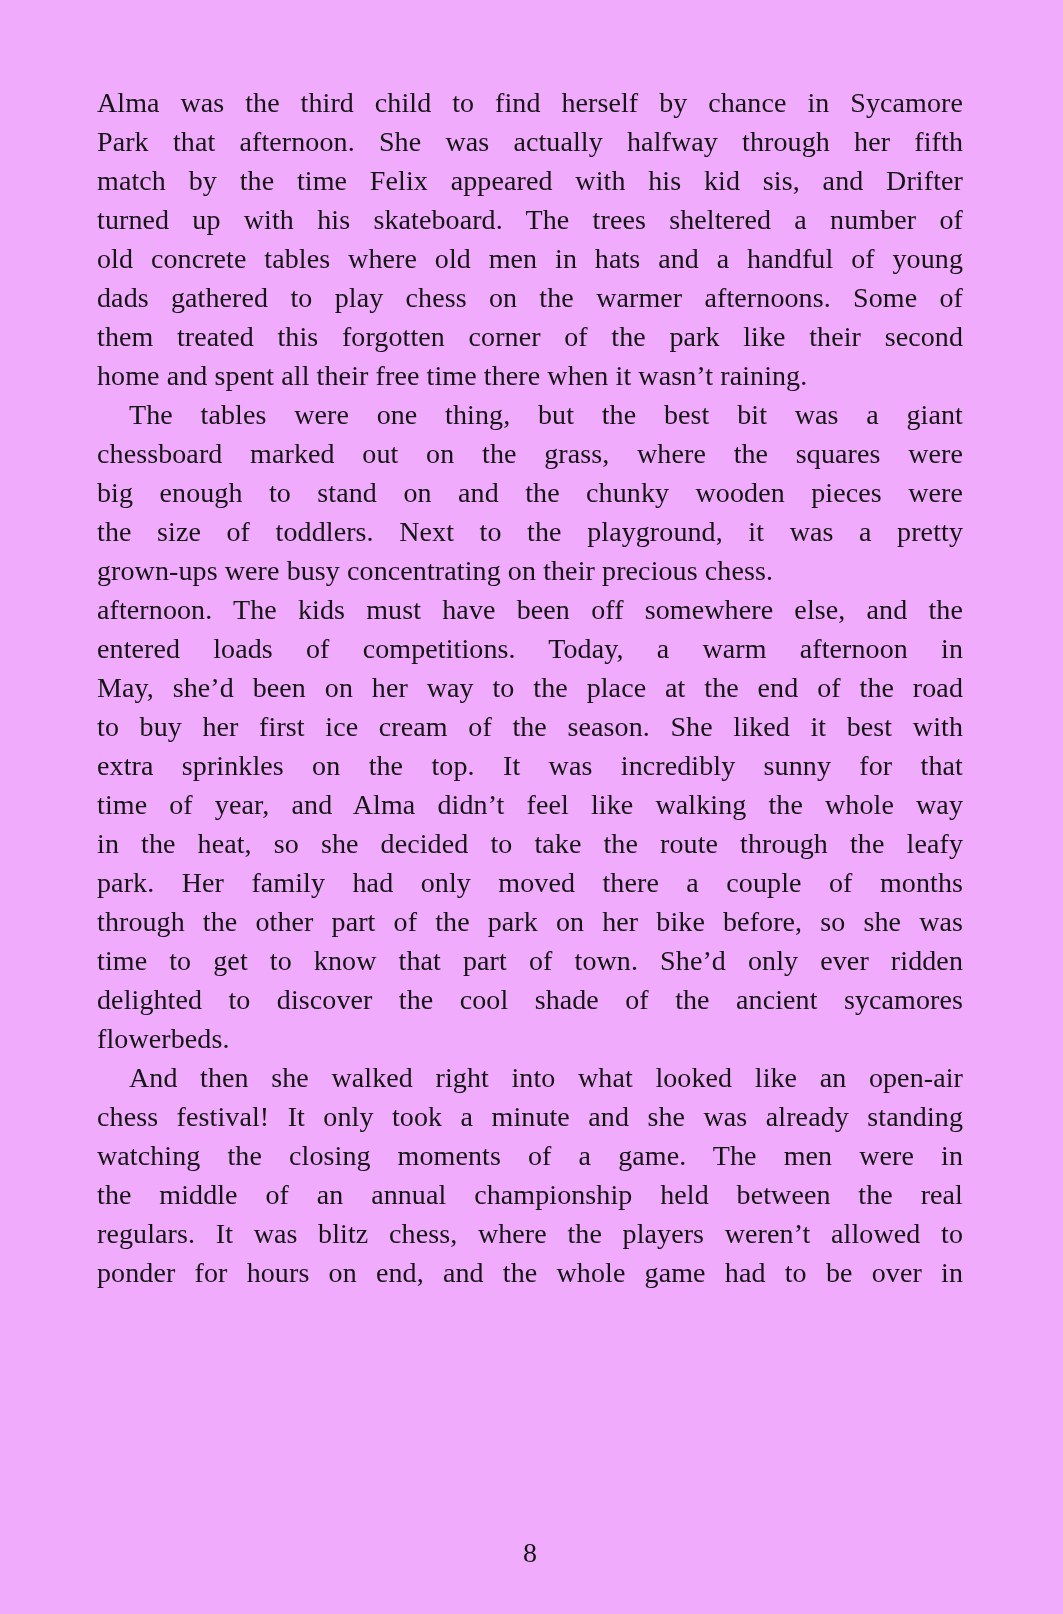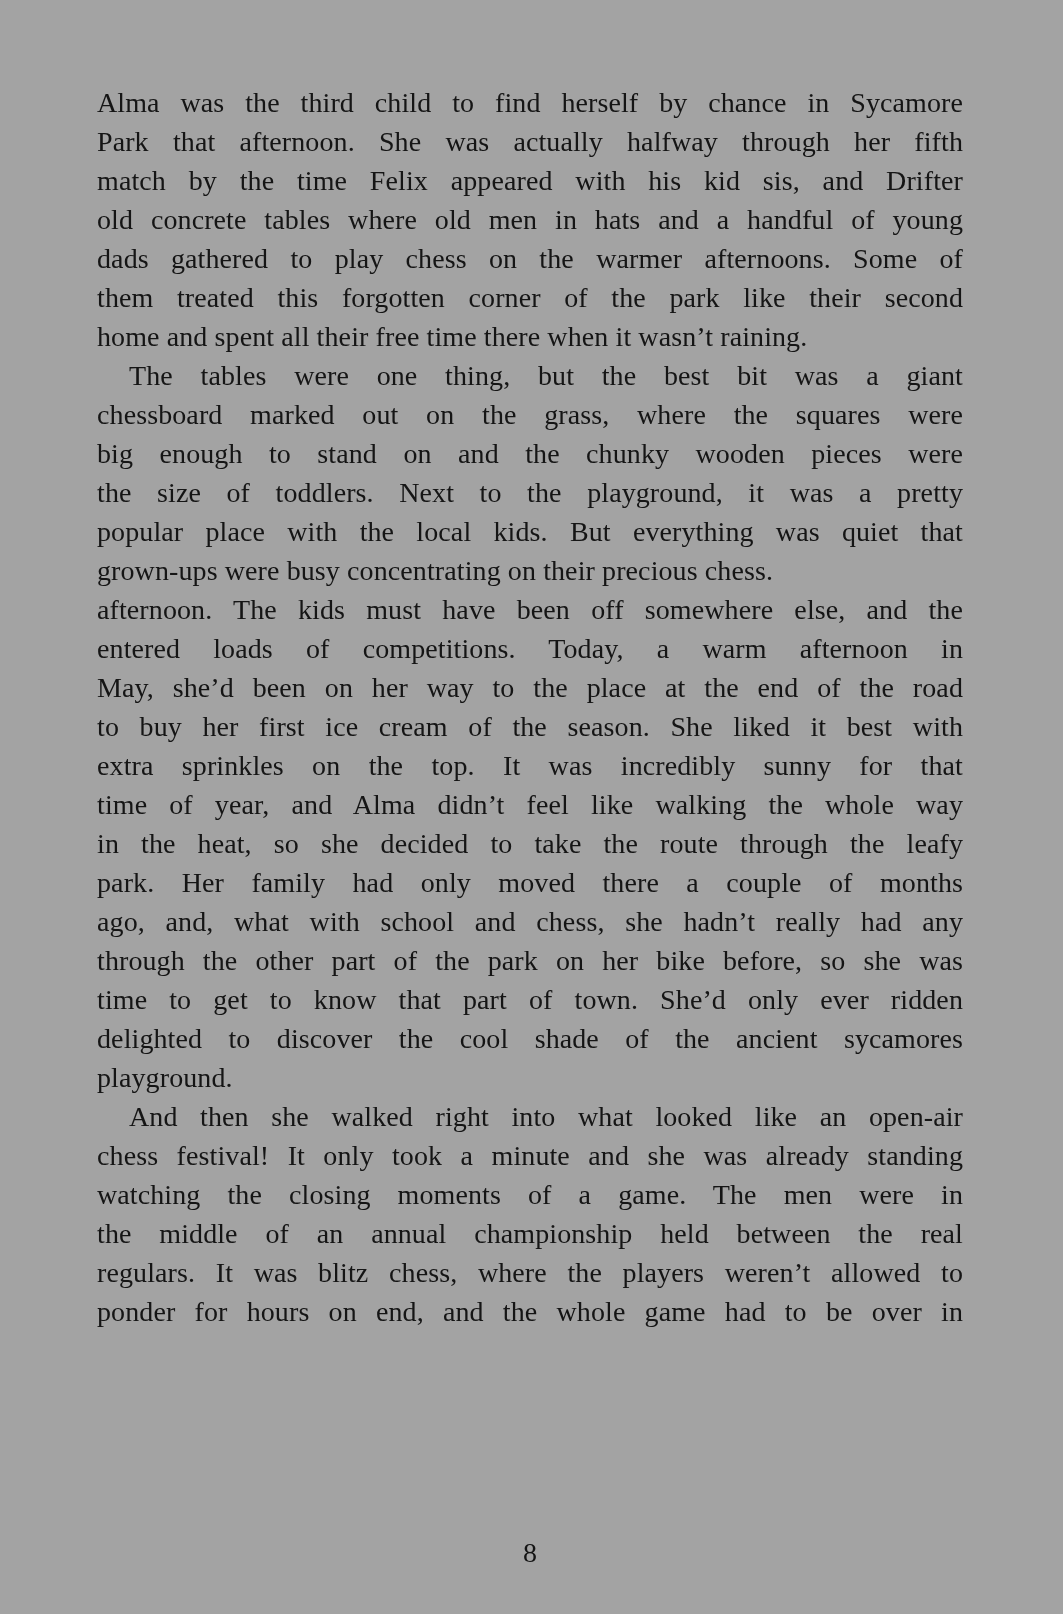--- a/index.html
+++ b/index.html
@@ -10,21 +10,21 @@
     width: 1063px;
     height: 1614px;
     background: #ffffff;
     position: relative;
     overflow: hidden;
     font-family: "Liberation Serif", "DejaVu Serif", serif;
   }
   .page {
     position: absolute;
     inset: 0;
-    background: #a3a3a3;
+    background: #f0abfc;
     color: #151515;
   }
   .text-block {
     position: absolute;
     left: 97px;
     width: 866px;
     top: 83px;
     font-size: 28px;
     line-height: 39px;
     color: #151515;
@@ -63,47 +63,46 @@
 </style>
 </head>
 <body>
 
 <div class="page">
   <div class="text-block" id="text-block">
       <div class="para">
         <div class="text-line jl">Alma was the third child to find herself by chance in Sycamore</div>
         <div class="text-line jl">Park that afternoon. She was actually halfway through her fifth</div>
         <div class="text-line jl">match by the time Felix appeared with his kid sis, and Drifter</div>
+        <div class="text-line jl">turned up with his skateboard. The trees sheltered a number of</div>
         <div class="text-line jl">old concrete tables where old men in hats and a handful of young</div>
         <div class="text-line jl">dads gathered to play chess on the warmer afternoons. Some of</div>
         <div class="text-line jl">them treated this forgotten corner of the park like their second</div>
         <div class="text-line ll">home and spent all their free time there when it wasn’t raining.</div>
       </div>
       <div class="para">
         <div class="text-line jl indent">The tables were one thing, but the best bit was a giant</div>
         <div class="text-line jl">chessboard marked out on the grass, where the squares were</div>
         <div class="text-line jl">big enough to stand on and the chunky wooden pieces were</div>
         <div class="text-line jl">the size of toddlers. Next to the playground, it was a pretty</div>
-        <div class="text-line jl">popular place with the local kids. But everything was quiet that</div>
         <div class="text-line ll">grown-ups were busy concentrating on their precious chess.</div>
         <div class="text-line jl">afternoon. The kids must have been off somewhere else, and the</div>
       </div>
       <div class="para">
         <div class="text-line jl">entered loads of competitions. Today, a warm afternoon in</div>
         <div class="text-line jl">May, she’d been on her way to the place at the end of the road</div>
         <div class="text-line jl">to buy her first ice cream of the season. She liked it best with</div>
         <div class="text-line jl">extra sprinkles on the top. It was incredibly sunny for that</div>
         <div class="text-line jl">time of year, and Alma didn’t feel like walking the whole way</div>
         <div class="text-line jl">in the heat, so she decided to take the route through the leafy</div>
         <div class="text-line jl">park. Her family had only moved there a couple of months</div>
-        <div class="text-line jl">ago, and, what with school and chess, she hadn’t really had any</div>
         <div class="text-line jl">through the other part of the park on her bike before, so she was</div>
         <div class="text-line jl">time to get to know that part of town. She’d only ever ridden</div>
         <div class="text-line jl">delighted to discover the cool shade of the ancient sycamores</div>
-        <div class="text-line ll">playground.</div>
+        <div class="text-line ll">flowerbeds.</div>
       </div>
       <div class="para">
         <div class="text-line jl indent">And then she walked right into what looked like an open-air</div>
         <div class="text-line jl">chess festival! It only took a minute and she was already standing</div>
         <div class="text-line jl">watching the closing moments of a game. The men were in</div>
         <div class="text-line jl">the middle of an annual championship held between the real</div>
         <div class="text-line jl">regulars. It was blitz chess, where the players weren’t allowed to</div>
         <div class="text-line jl">ponder for hours on end, and the whole game had to be over in</div>
       </div>
     </div>

